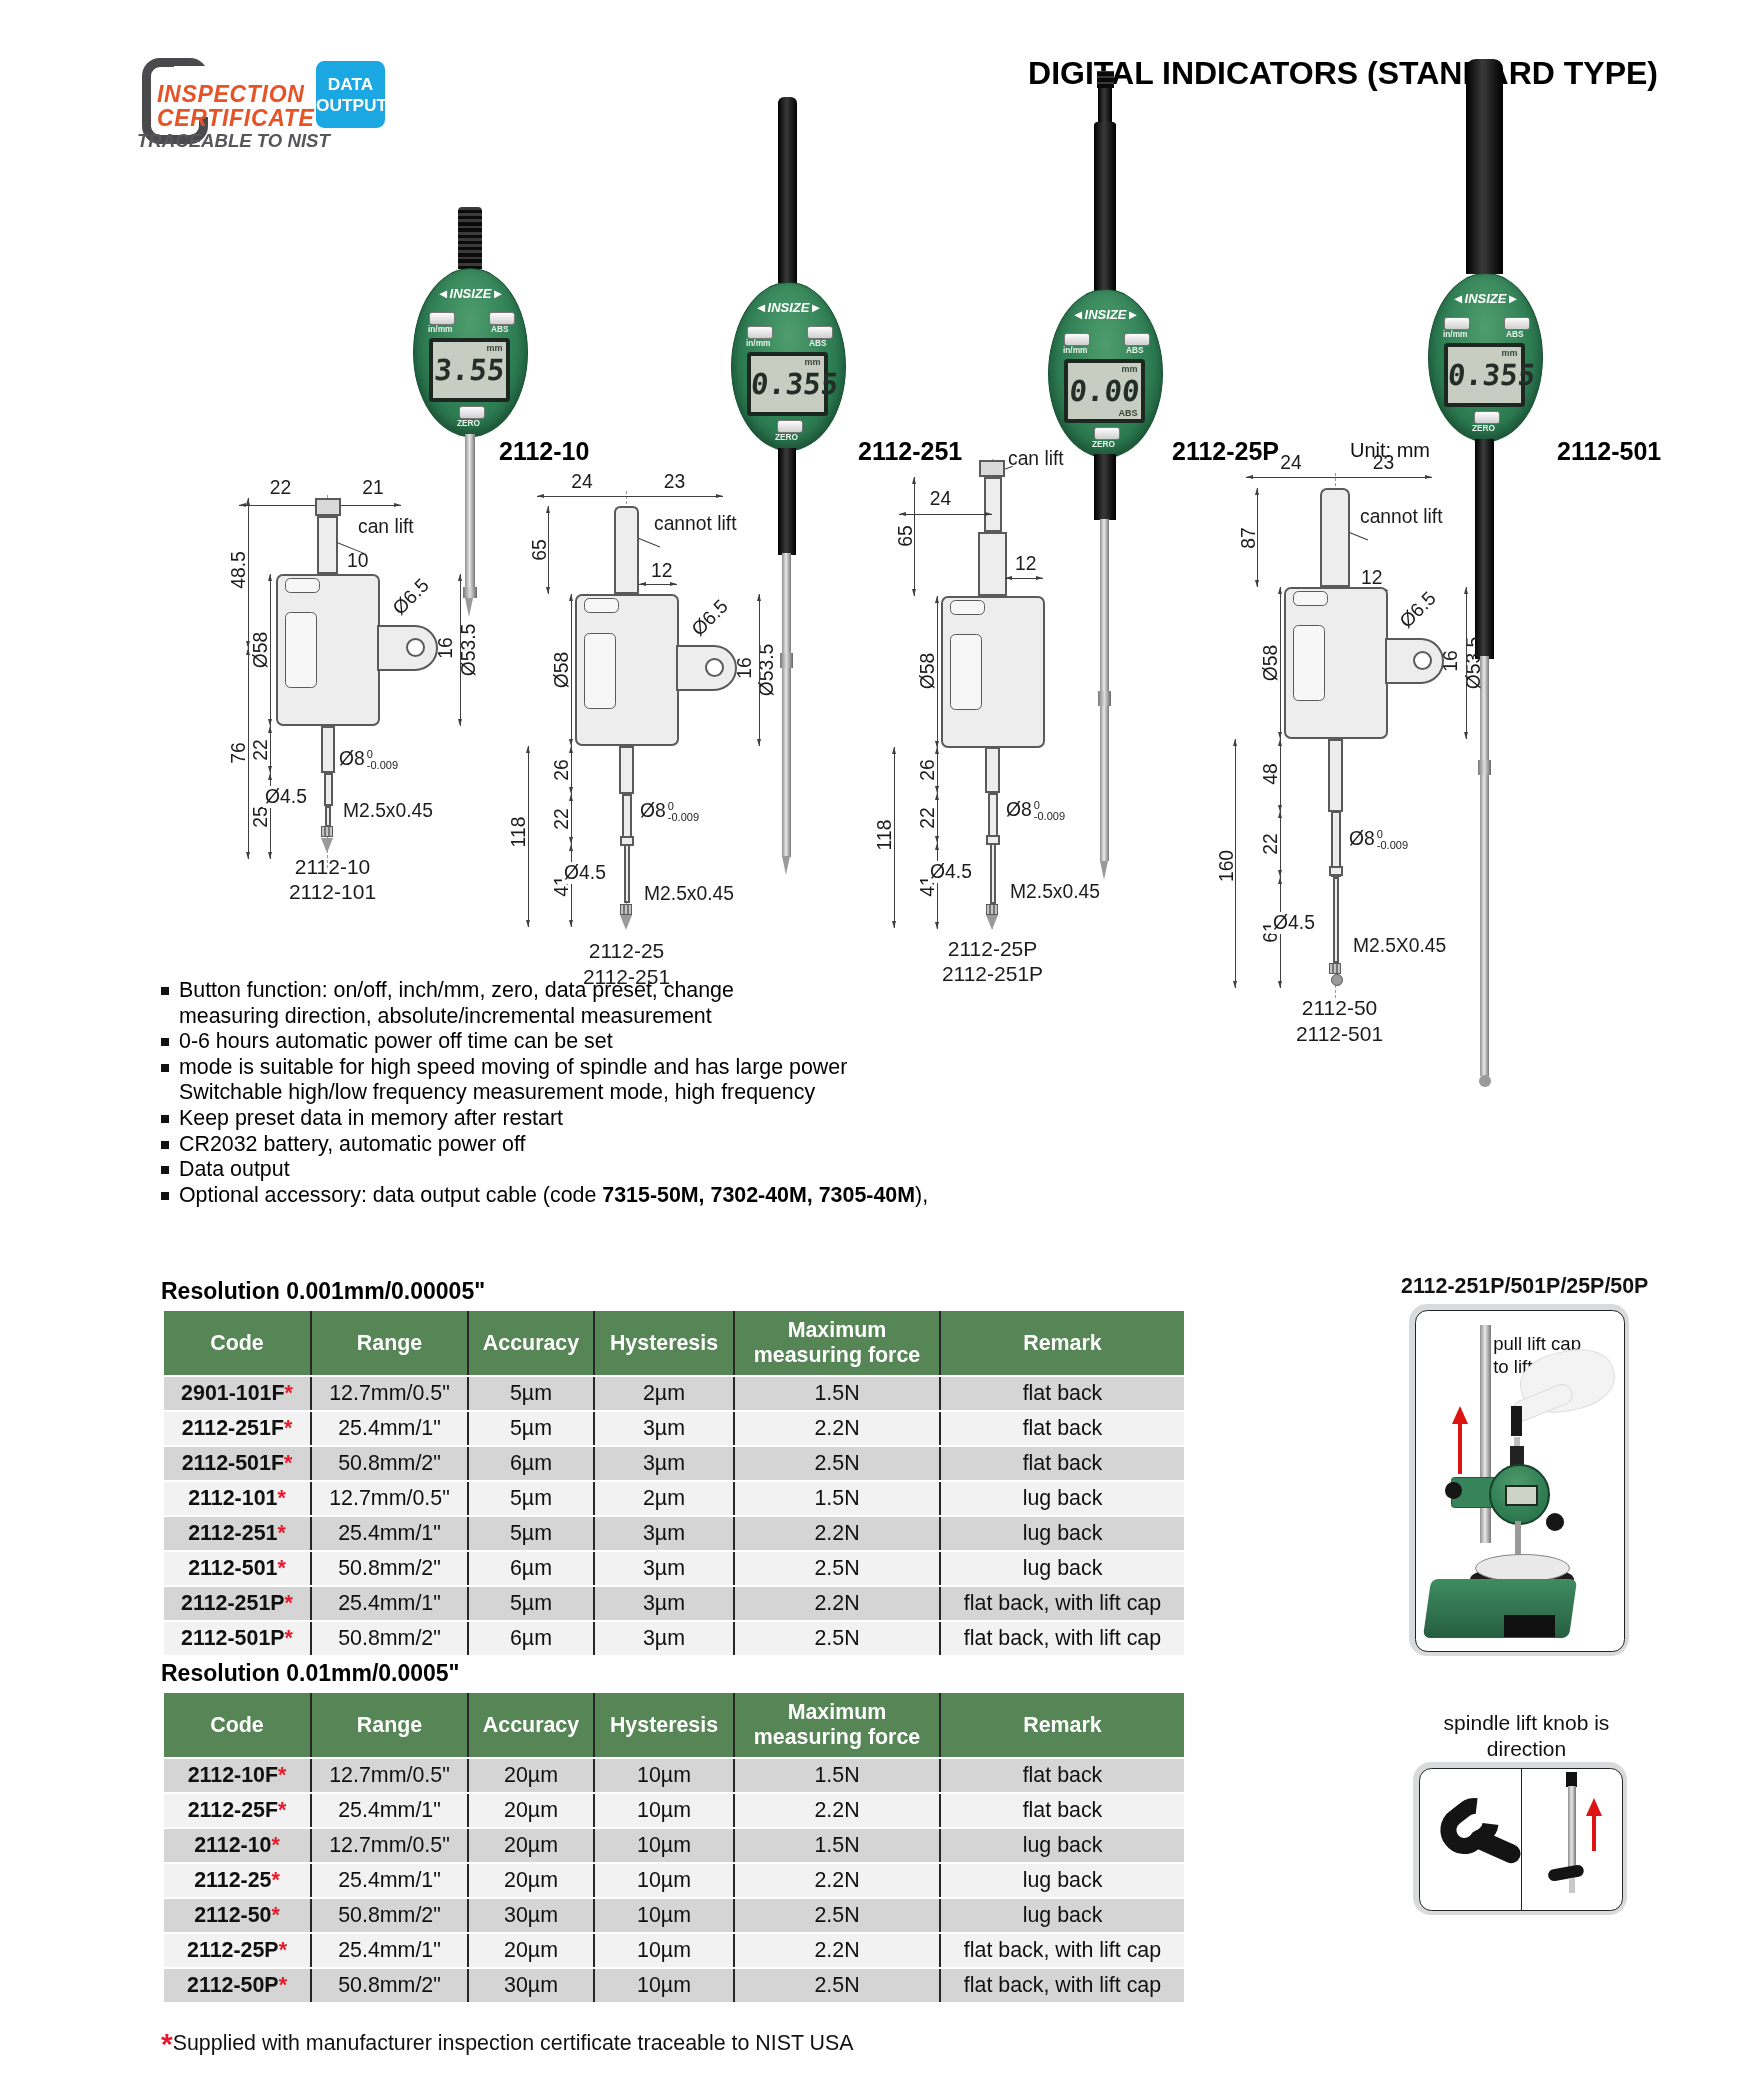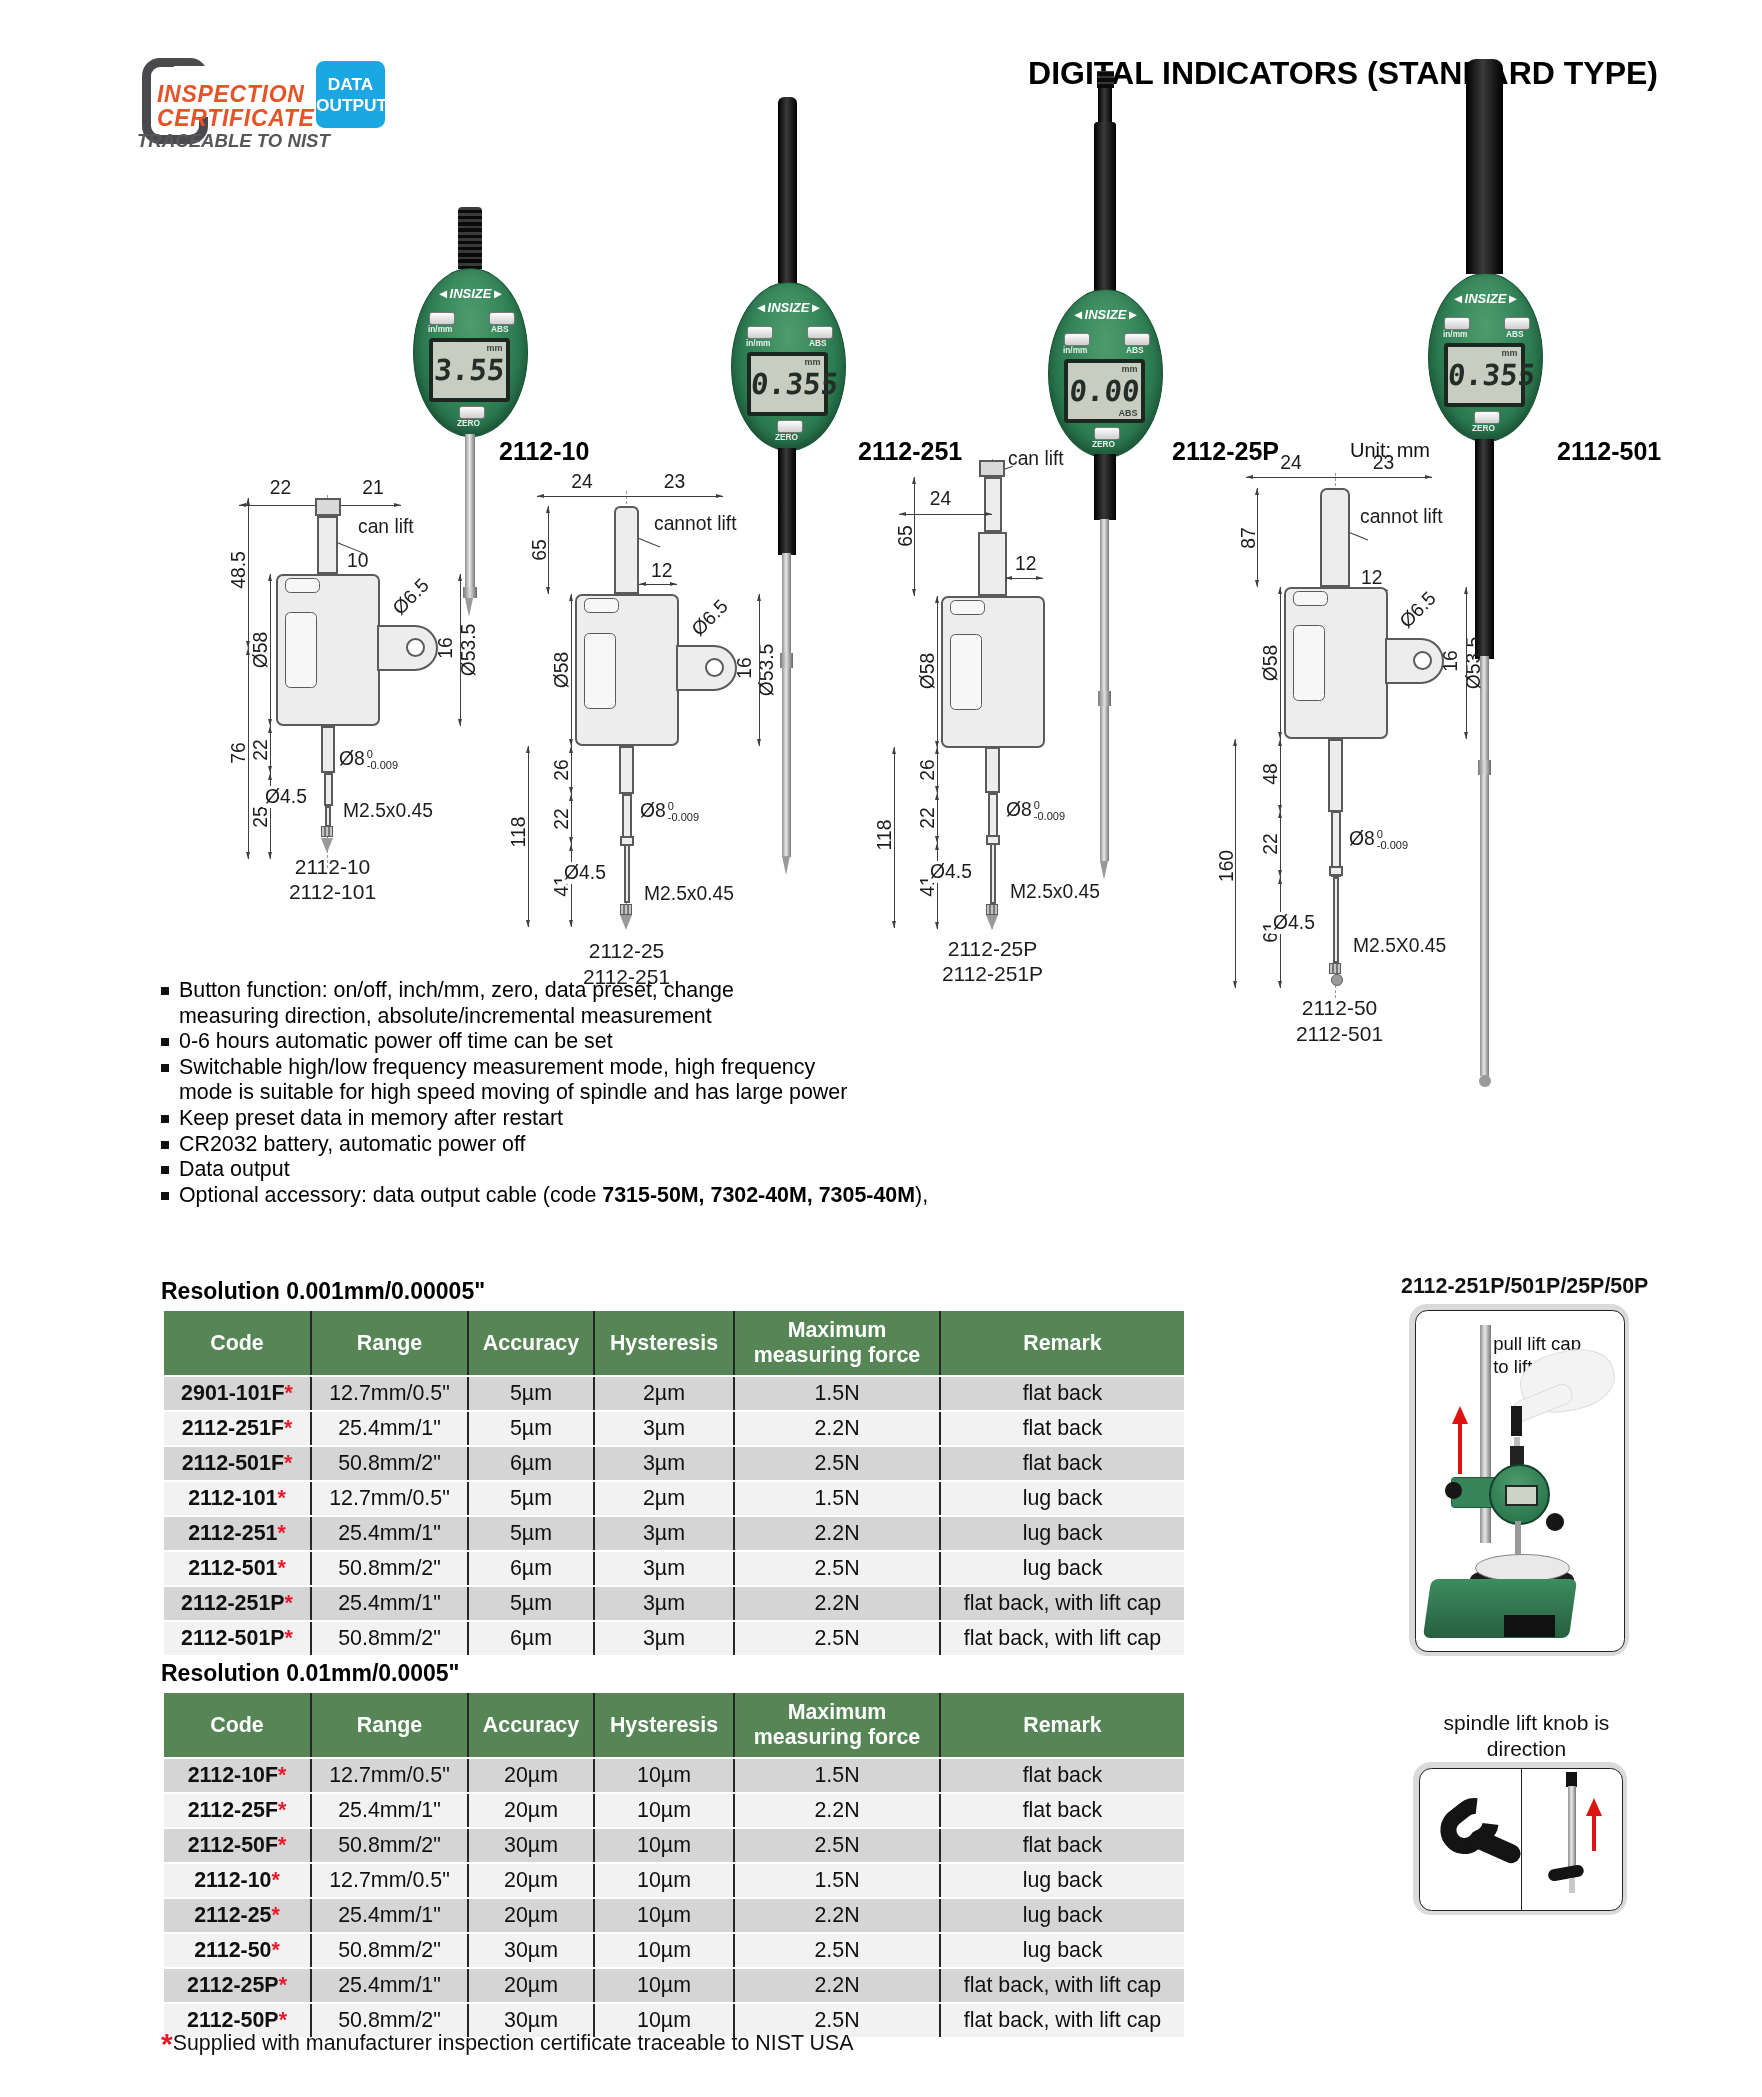--- a/index.html
+++ b/index.html
@@ -365,22 +365,22 @@
       </div>
       <div class="feat">
         <span class="bull"></span>
         <div class="ftext">
           <div class="fline"><span>0-6 hours automatic power off time can be set</span></div>
         </div>
       </div>
       <div class="feat">
         <span class="bull"></span>
         <div class="ftext">
+          <div class="fline"><span>mode is suitable for high speed moving of spindle and has large power</span></div>
           <div class="fline"><span>Switchable high/low frequency measurement mode, high frequency</span></div>
-          <div class="fline"><span>mode is suitable for high speed moving of spindle and has large power</span></div>
         </div>
       </div>
       <div class="feat">
         <span class="bull"></span>
         <div class="ftext">
           <div class="fline"><span>Keep preset data in memory after restart</span></div>
         </div>
       </div>
       <div class="feat">
         <span class="bull"></span>
@@ -526,28 +526,20 @@
           </tr>
           <tr>
             <td class="code"><span>2112-25F</span><span class="star">*</span></td>
             <td>25.4mm/1"</td>
             <td>20µm</td>
             <td>10µm</td>
             <td>2.2N</td>
             <td>flat back</td>
           </tr>
           <tr>
-            <td class="code"><span>2112-50F</span><span class="star">*</span></td>
-            <td>50.8mm/2"</td>
-            <td>30µm</td>
-            <td>10µm</td>
-            <td>2.5N</td>
-            <td>flat back</td>
-          </tr>
-          <tr>
             <td class="code"><span>2112-10</span><span class="star">*</span></td>
             <td>12.7mm/0.5"</td>
             <td>20µm</td>
             <td>10µm</td>
             <td>1.5N</td>
             <td>lug back</td>
           </tr>
           <tr>
             <td class="code"><span>2112-25</span><span class="star">*</span></td>
             <td>25.4mm/1"</td>

